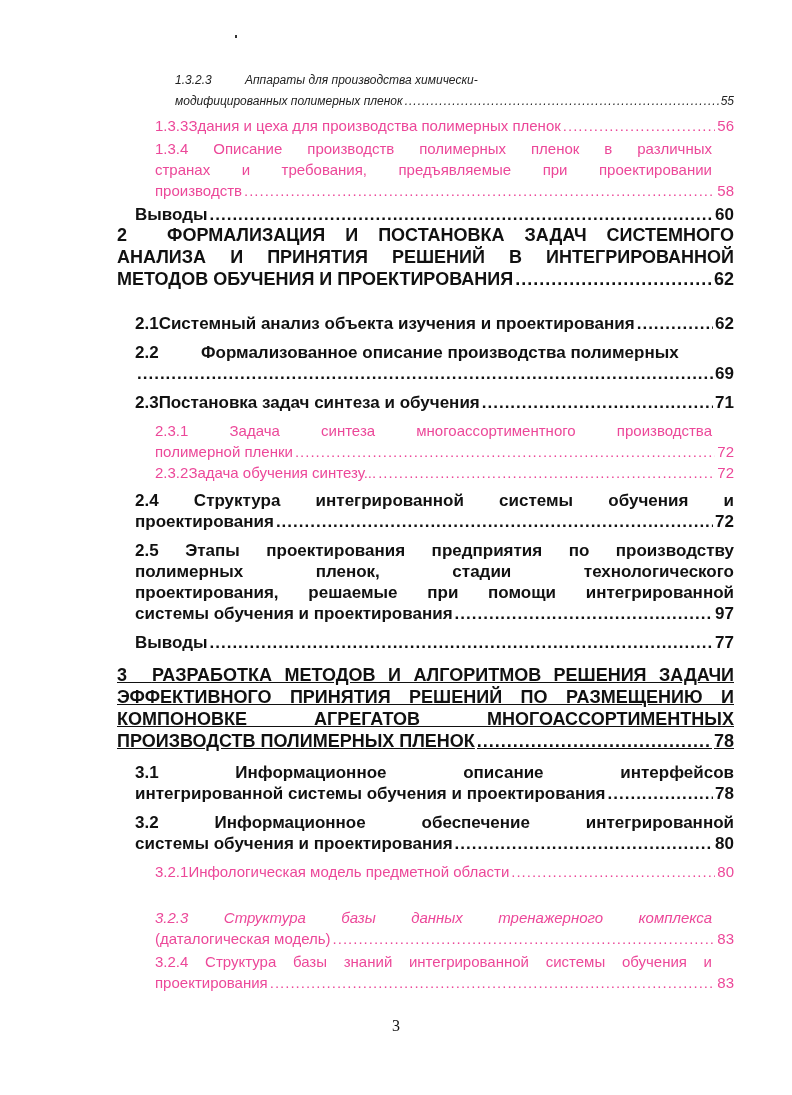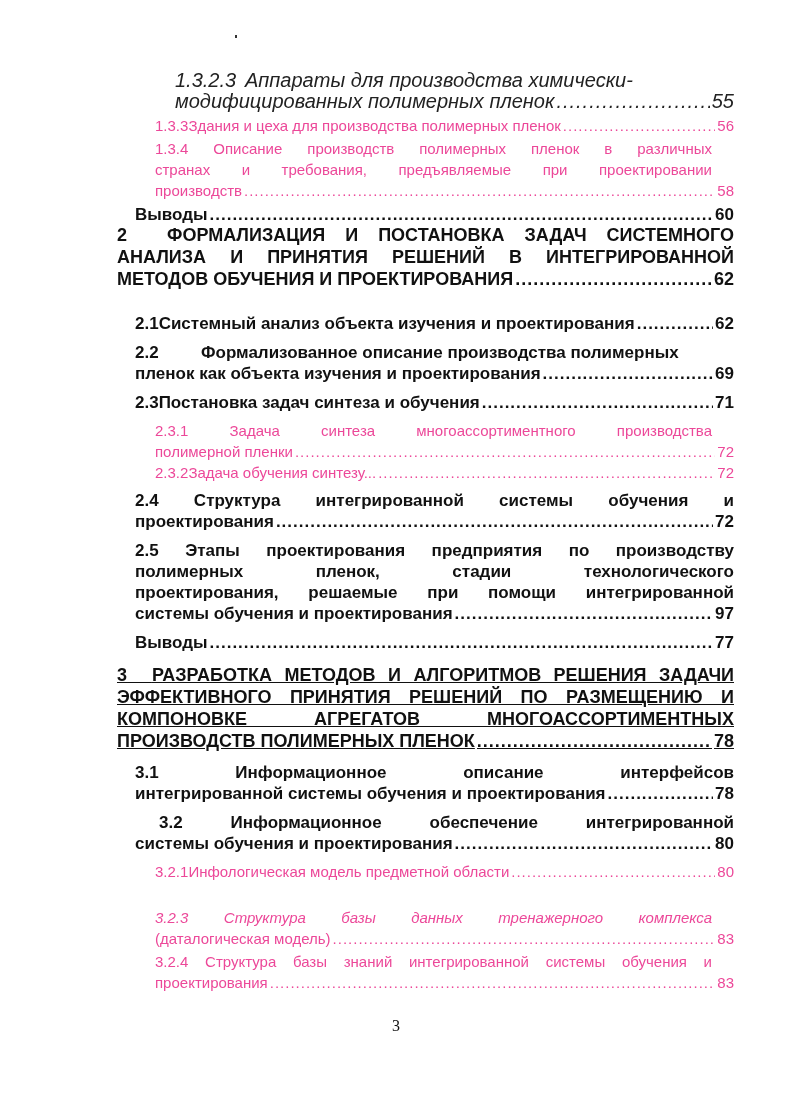--- a/index.html
+++ b/index.html
@@ -51,21 +51,21 @@
       margin: 0 2px 0 2px;
       letter-spacing: 1px;
     }
     .dots::before {
       content: "................................................................................................................................................................................................................................";
     }
     .pg {
       flex: 0 0 auto;
     }
     
-    .lvl-sub4 { font-size: 20px; font-style: italic; color: #222; }
+    .lvl-sub4 { font-size: 12px; font-style: italic; color: #222; }
     .lvl-sub3 { font-size: 15px; color: #ec4899; }
     .lvl-sec { font-size: 17px; font-weight: bold; }
     .lvl-chap { font-size: 18px; font-weight: bold; line-height: 22px; }
     .page-number {
       position: absolute;
       left: 0; right: 0;
       top: 1017px;
       text-align: center;
       font-family: "Liberation Serif", serif;
       font-size: 16px;
@@ -145,21 +145,20 @@
       <span class="pg">62</span>
     </div>
   </div>
 
   <div class="entry lvl-sec" style="left:135px;top:342px;">
     <div class="line">
       <span class="num" style="width:66px">2.2</span>
       <span>Формализованное описание производства полимерных</span>
     </div>
     <div class="line">
-      <span>пленок как объекта изучения и проектирования</span>
       <span class="dots"></span>
       <span class="pg">69</span>
     </div>
   </div>
 
   <div class="entry lvl-sec" style="left:135px;top:392px;">
     <div class="line">
       <span class="num" style="width:66px">2.3</span>
       <span>Постановка задач синтеза и обучения</span>
       <span class="dots"></span>
@@ -250,21 +249,21 @@
       <span>Информационное описание интерфейсов</span>
     </div>
     <div class="line">
       <span>интегрированной системы обучения и проектирования</span>
       <span class="dots"></span>
       <span class="pg">78</span>
     </div>
   </div>
 
   <div class="entry lvl-sec" style="left:135px;top:812px;">
-    <div class="line just" style="padding-right:0;margin-left:24px;">
+    <div class="line just" style="padding-right:0;">
       <span>3.2</span>
       <span>Информационное обеспечение интегрированной</span>
     </div>
     <div class="line">
       <span>системы обучения и проектирования</span>
       <span class="dots"></span>
       <span class="pg">80</span>
     </div>
   </div>
 

